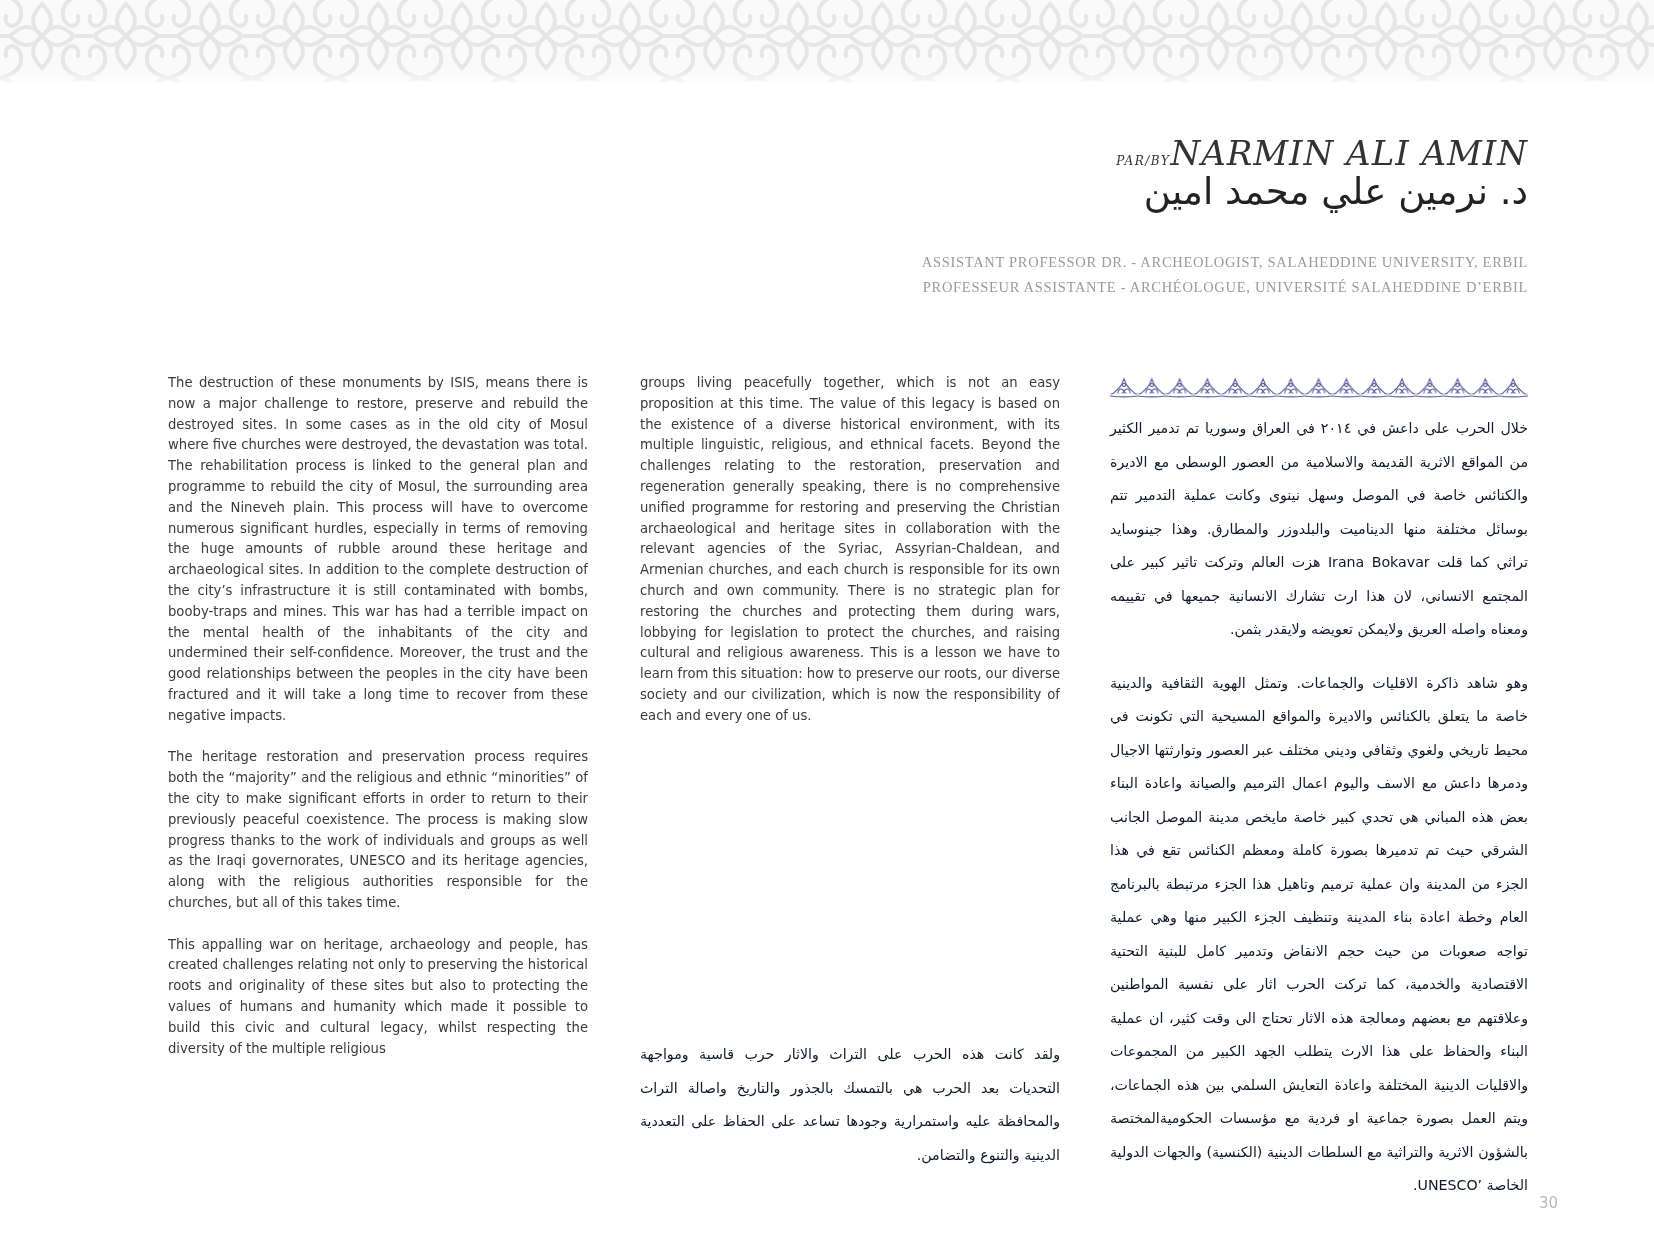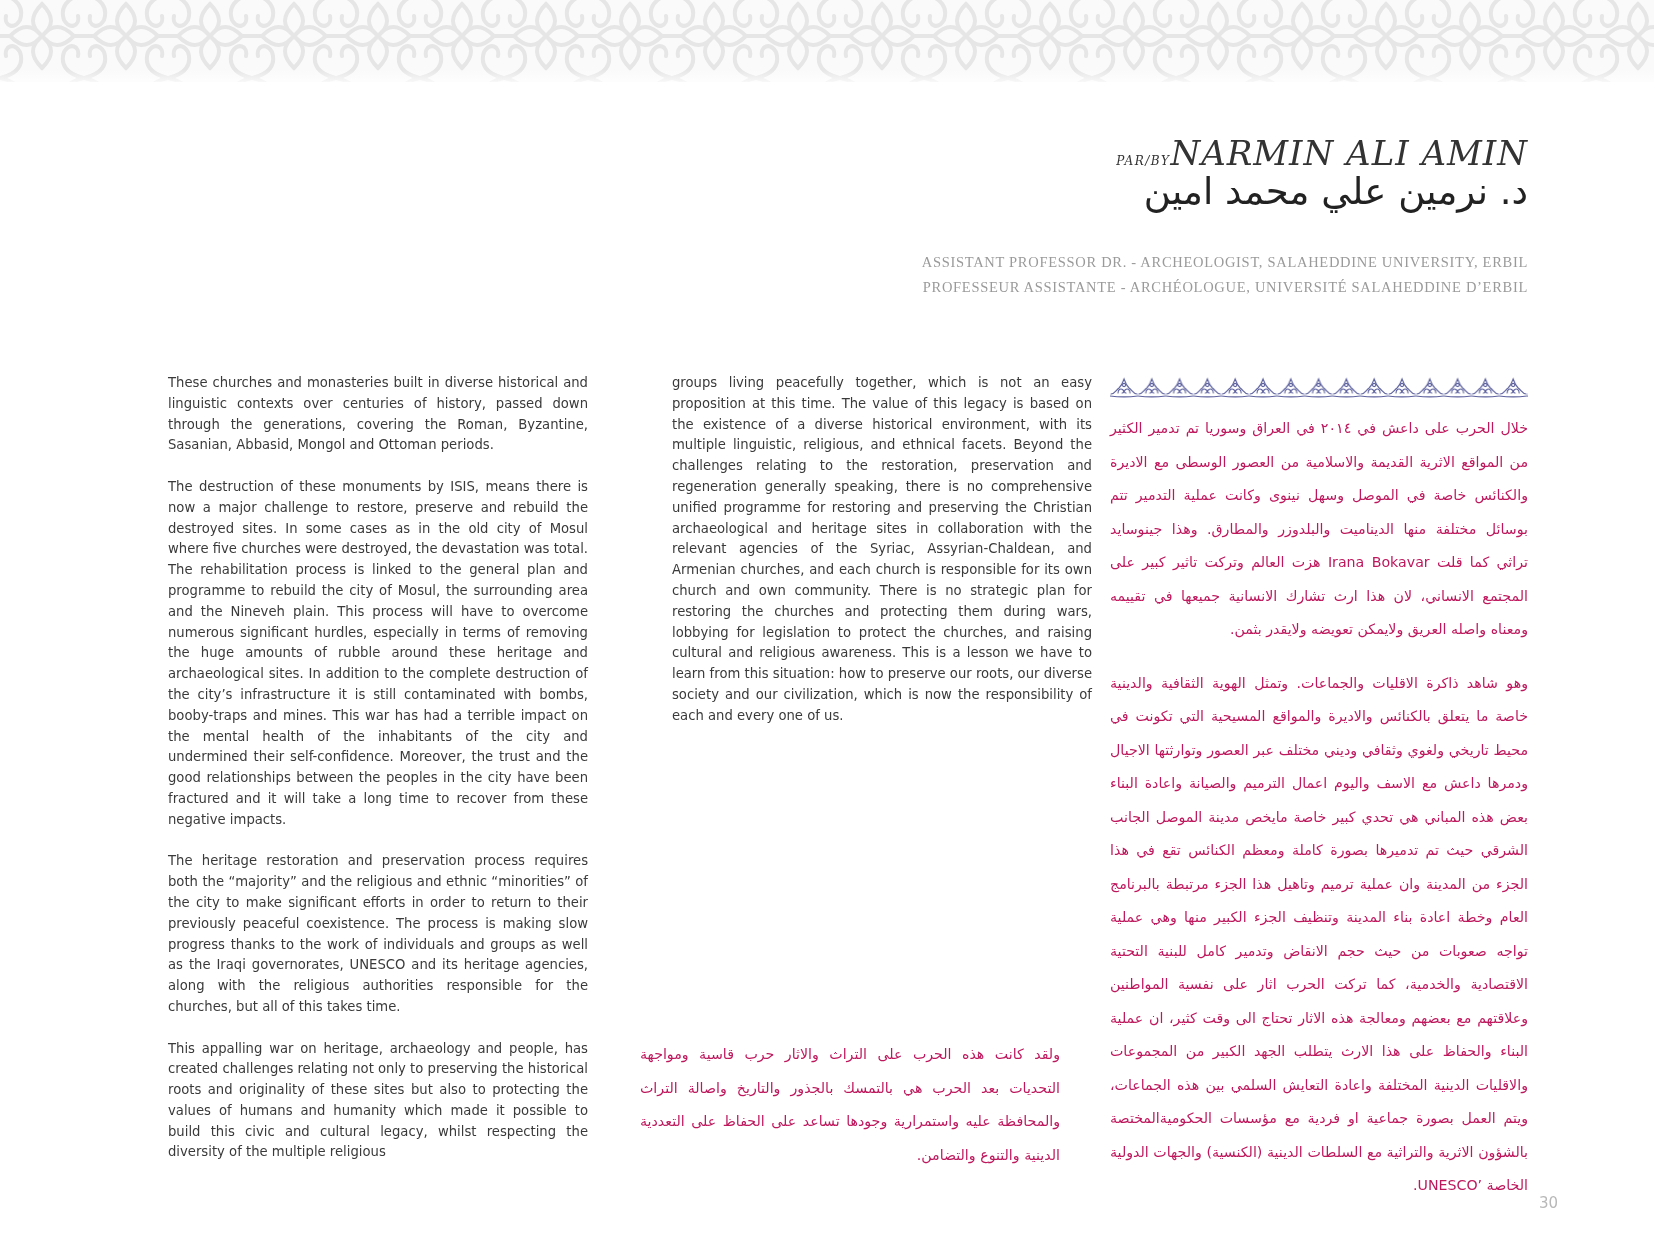--- a/index.html
+++ b/index.html
@@ -79,41 +79,41 @@
     
     .col {
       position: absolute;
       top: 373px;
     }
     .col-left {
       left: 168px;
       width: 420px;
     }
     .col-mid {
-      left: 672px;
+      left: 640px;
       width: 420px;
     }
     .col-right {
       left: 1110px;
       width: 418px;
     }
     .en-para {
       font-family: "DejaVu Sans", sans-serif;
       font-size: 13.2px;
       line-height: 20.8px;
       color: #3a3a3a;
       text-align: justify;
       margin: 0 0 20.8px 0;
       hyphens: manual;
     }
     .ar-para {
       font-family: "DejaVu Sans", sans-serif;
       font-size: 14.2px;
       line-height: 33.5px;
-      color: #be185d;
+      color: #0f172a;
       direction: rtl;
       text-align: justify;
       text-align-last: right;
       margin: 0;
     }
     .mid-ar {
       position: absolute;
       left: 640px;
       top: 1038px;
       width: 420px;
@@ -171,21 +171,20 @@
   </div>
   <div class="name-ar">د. نرمين علي محمد امين</div>
 </div>
 
 <div class="affiliations">
   <div>ASSISTANT PROFESSOR DR. - ARCHEOLOGIST, SALAHEDDINE UNIVERSITY, ERBIL</div>
   <div>PROFESSEUR ASSISTANTE - ARCHÉOLOGUE, UNIVERSITÉ SALAHEDDINE D’ERBIL</div>
 </div>
 
 <div class="col col-left">
-  <p class="en-para">These churches and monasteries built in diverse historical and linguistic contexts over centuries of history, passed down through the generations, covering the Roman, Byzantine, Sasanian, Abbasid, Mongol and Ottoman periods.</p>
   <p class="en-para">The destruction of these monuments by ISIS, means there is now a major challenge to restore, preserve and rebuild the destroyed sites. In some cases as in the old city of Mosul where five churches were destroyed, the devastation was total. The rehabilitation process is linked to the general plan and programme to rebuild the city of Mosul, the surround­ing area and the Nineveh plain. This process will have to overcome numerous significant hurdles, especially in terms of removing the huge amounts of rubble around these her­itage and archaeological sites. In addition to the complete destruction of the city’s infrastructure it is still contaminated with bombs, booby-traps and mines. This war has had a terrible impact on the mental health of the inhabitants of the city and undermined their self-confidence. Moreover, the trust and the good relationships between the peoples in the city have been fractured and it will take a long time to recover from these negative impacts.</p>
   <p class="en-para">The heritage restoration and preservation process requires both the “majority” and the religious and ethnic “minorities” of the city to make significant efforts in order to return to their previously peaceful coexistence. The process is making slow progress thanks to the work of individuals and groups as well as the Iraqi governorates, UNESCO and its heritage agencies, along with the religious authorities responsible for the churches, but all of this takes time.</p>
   <p class="en-para">This appalling war on heritage, archaeology and people, has created challenges relating not only to preserving the historical roots and originality of these sites but also to protecting the values of humans and humanity which made it possible to build this civic and cultural legacy, whilst respecting the diversity of the multiple religious</p>
 </div>
 
 <div class="col col-mid">
   <p class="en-para">groups living peacefully together, which is not an easy proposition at this time. The value of this legacy is based on the existence of a diverse historical environment, with its multiple linguistic, religious, and ethnical facets. Beyond the challenges relating to the restoration, preservation and regeneration generally speaking, there is no comprehen­sive unified programme for restoring and preserving the Christian archaeological and heritage sites in collaboration with the relevant agencies of the Syriac, Assyrian-Chaldean, and Armenian churches, and each church is responsible for its own church and own community. There is no strategic plan for restoring the churches and protecting them during wars, lobbying for legislation to protect the churches, and raising cultural and religious awareness. This is a lesson we have to learn from this situation: how to preserve our roots, our diverse society and our civilization, which is now the responsibility of each and every one of us.</p>
 </div>
 
 <div class="mid-ar">

